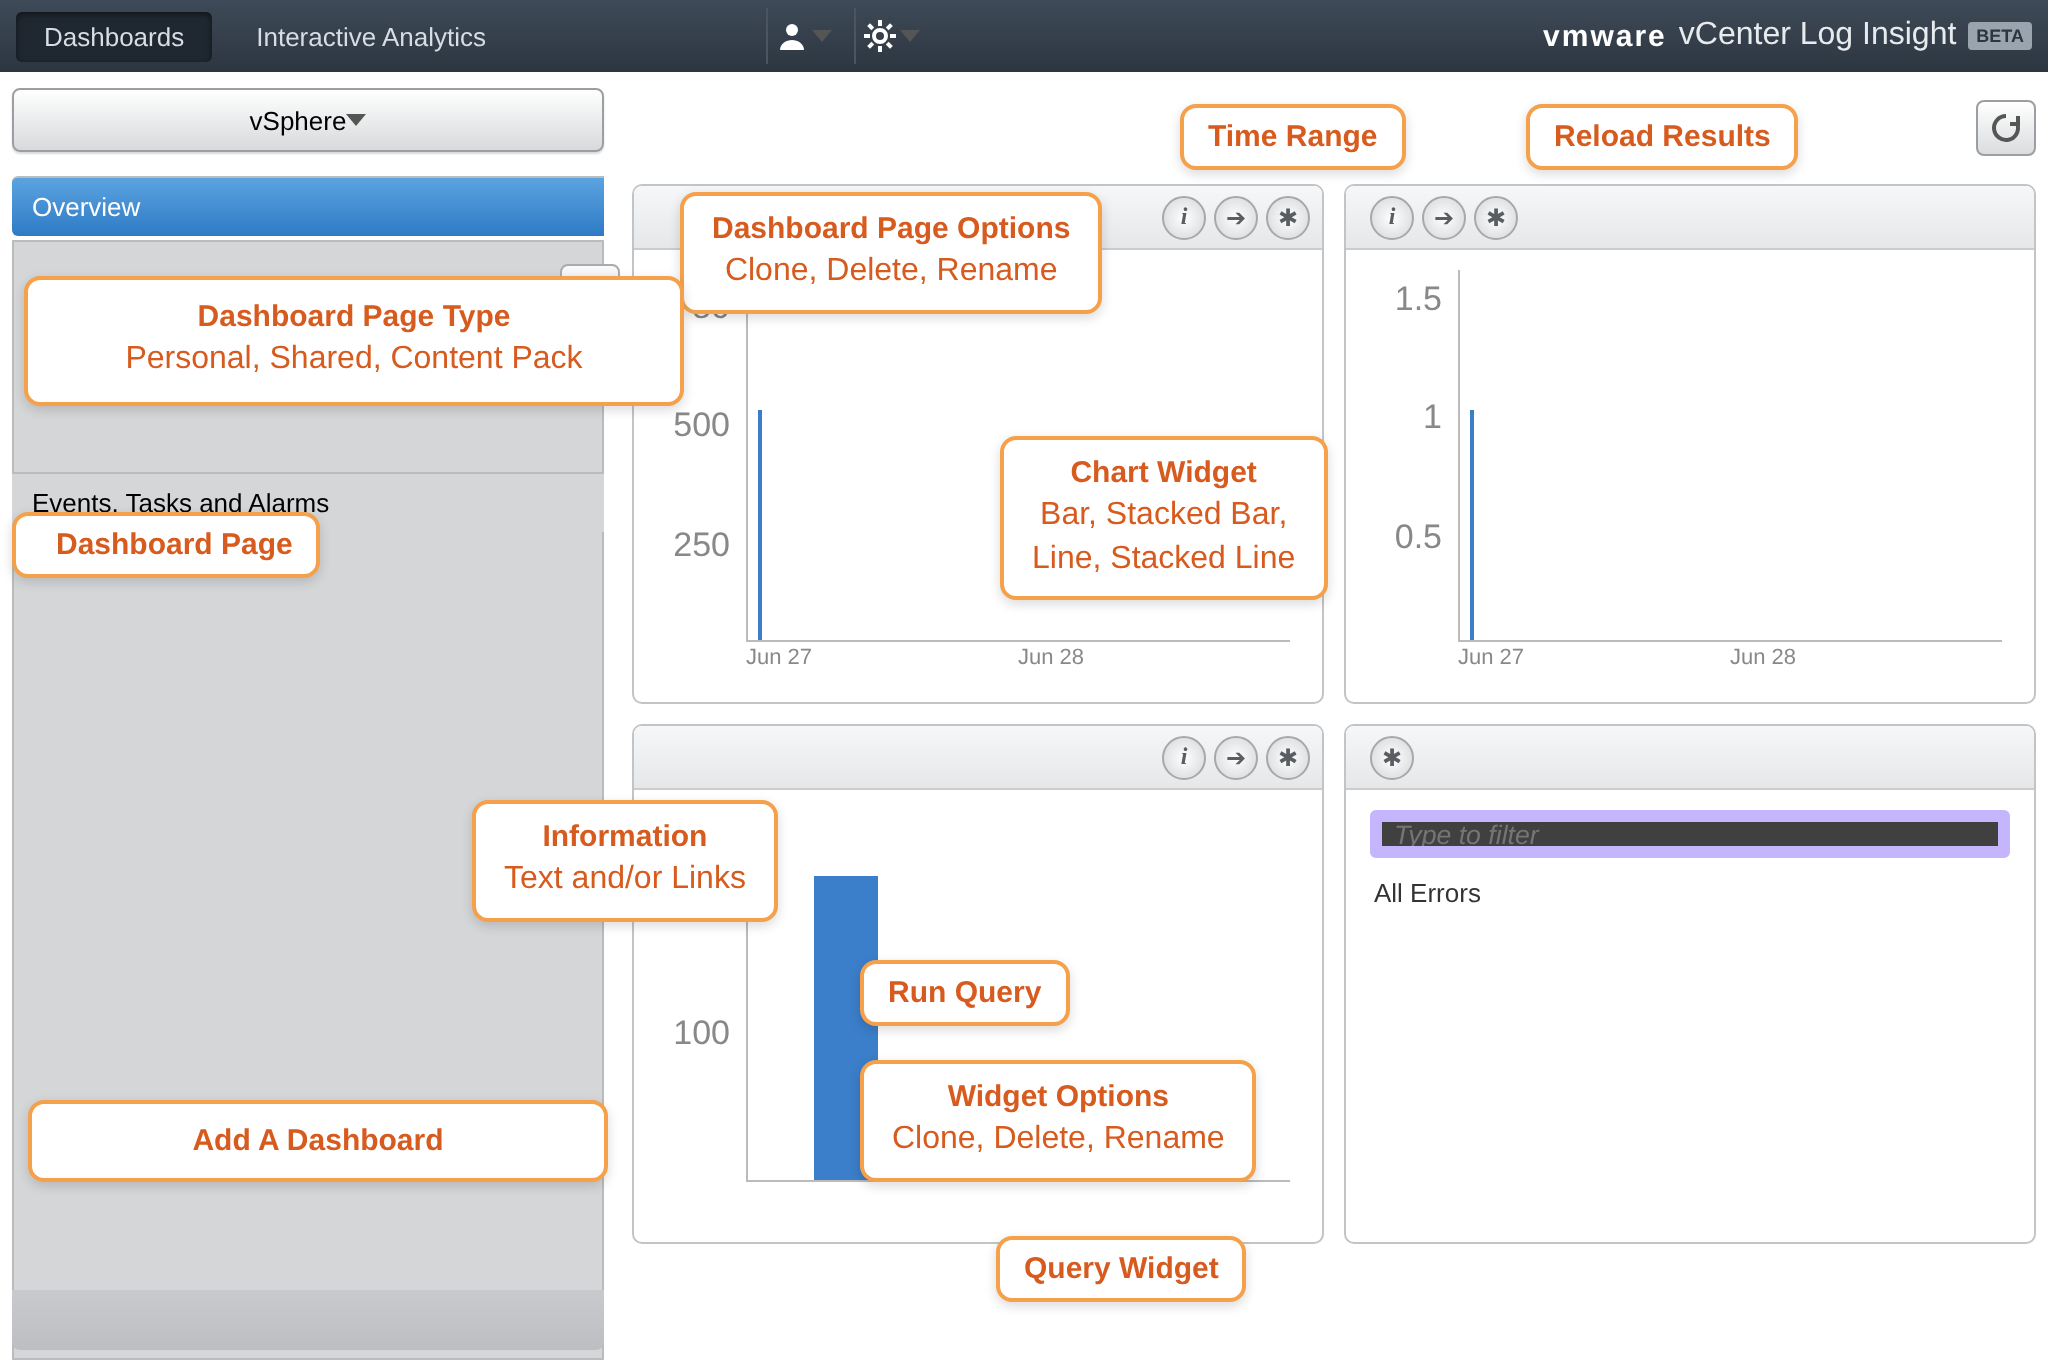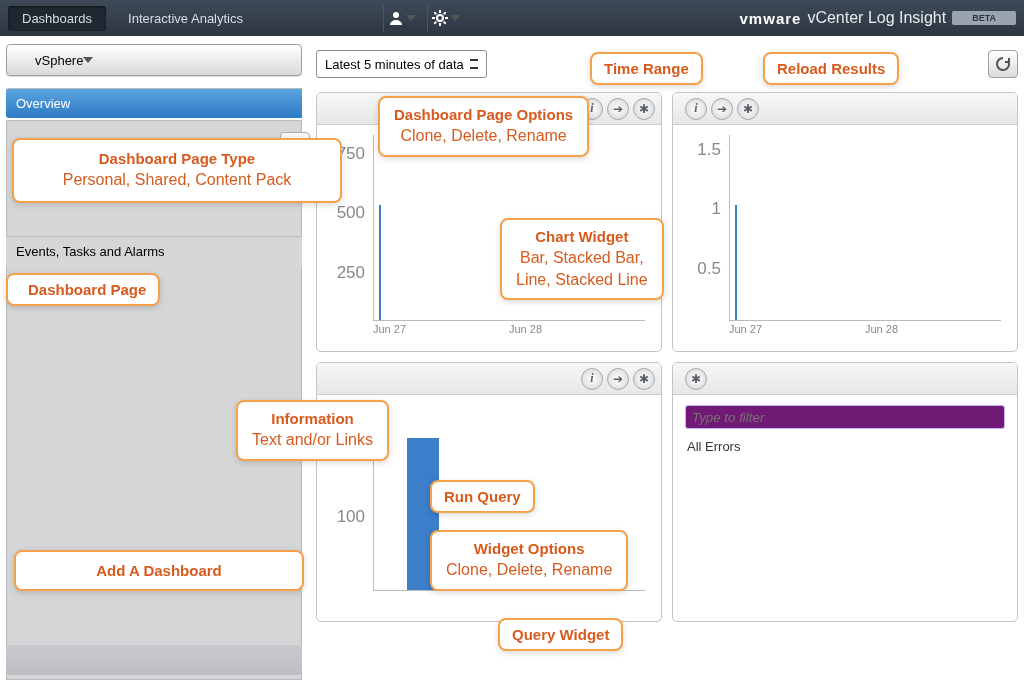--- a/index.html
+++ b/index.html
@@ -49,40 +49,40 @@
   gap: 6px;
   font-size: 16px;
 }
 .topbar .brand .vm { font-weight: bold; letter-spacing: 1px; font-size: 15px;}
 .topbar .brand .light { font-weight: 300; color: #e8ebee; }
 .beta {
   background: #9aa4af;
   color: #2c3641;
   font-size: 9px;
   font-weight: bold;
-  padding: 2px 20px;
+  padding: 2px 4px;
   border-radius: 2px;
 }
 
 .sidebar {
   position: absolute;
   left: 6px;
   top: 44px;
   width: 296px;
 }
 .dropdown {
   height: 32px;
   background: linear-gradient(#fff, #d7d9db);
   border: 1px solid #9b9fa3;
   border-radius: 4px;
   box-shadow: 0 1px 1px rgba(0,0,0,.15);
   padding: 0 28px;
   display: flex;
   align-items: center;
-  justify-content: flex-start;
+  justify-content: center;
   cursor: pointer;
 }
 .sidebar-list {
   margin-top: 12px;
 }
 .sidebar-item {
   height: 30px;
   display: flex;
   align-items: center;
   padding: 0 10px;
@@ -204,23 +204,23 @@
 .chart { position:relative; height: 100%; }
 .y-ticks { position:absolute; left:0; top:0; bottom:20px; width:40px; }
 .y-tick { position:absolute; right:4px; font-size:17px; color:#888; transform:translateY(-50%); }
 .plot { position:absolute; left:44px; right:4px; top:0; bottom:20px; border-left:1px solid #bbb; border-bottom:1px solid #bbb;}
 .x-ticks { position:absolute; left:44px; right:4px; bottom:0; height:18px; display:flex; }
 .x-tick { flex:1; font-size:11px; color:#888; }
 .spike { position:absolute; bottom:0; width:2px; background:#3b7ec9; }
 
 .filter-input {
   width:100%; height:24px;
-  border:1px solid #c4b5fd; border-radius:3px;
+  border:6px solid #c4b5fd; border-radius:3px;
   padding:0 6px; color:#999; font-style:italic;
-  background:#701a75;
+  background:#404040;
 }
 .query-list div { padding:4px 2px; color:#333; }
 
 .callout {
   position: absolute;
   background: #fff;
   border: 2px solid #f5a04a;
   border-radius: 8px;
   padding: 8px 14px;
   box-shadow: 0 2px 6px rgba(0,0,0,.15);
@@ -297,23 +297,20 @@
           </g>
         </svg>
       <span style="margin-left:1px;border-top-color:#6b7075" class="caret-down"></span>
     </div>
   </div>
 </div>
 <div class="sidebar-bottom"></div>
 
 <div class="main">
   <div class="toolbar">
-    <div class="time-select">
-      <span>Latest 5 minutes of data</span>
-    </div>
     <div class="reload">
       <svg width="16" height="16" viewBox="0 0 16 16">
           <path d="M8 2a6 6 0 1 0 5.7 4.1" fill="none" stroke="#555" stroke-width="2"></path>
           <path d="M14 2v4h-4" fill="none" stroke="#555" stroke-width="2"></path>
         </svg>
     </div>
   </div>
 
   <div class="widgets">
 
@@ -419,29 +416,29 @@
     </div>
   </div>
 </div>
 
 <div class="callout sm" style="left:590px; top:52px;">
   <div class="ct">Time Range</div>
 </div>
 <div class="callout sm" style="left:763px; top:52px;">
   <div class="ct">Reload Results</div>
 </div>
-<div class="callout" style="left:340px; top:96px;margin-left:38px;">
+<div class="callout" style="left:340px; top:96px;">
   <div class="ct">Dashboard Page Options</div>
   <div class="cs">Clone, Delete, Rename</div>
 </div>
 <div class="callout lg" style="left:12px; top:138px; width:330px;">
   <div class="ct">Dashboard Page Type</div>
   <div class="cs">Personal, Shared, Content Pack</div>
 </div>
-<div class="callout sm" style="left:6px; top:273px;padding-left:20px;">
+<div class="callout sm" style="left:6px; top:256px;padding-left:20px;">
   <div class="ct">Dashboard Page</div>
 </div>
 <div class="callout" style="left:500px; top:218px;">
   <div class="ct">Chart Widget</div>
   <div class="cs" style="white-space:pre-line">Bar, Stacked Bar,
 Line, Stacked Line</div>
 </div>
 <div class="callout" style="left:236px; top:400px;">
   <div class="ct">Information</div>
   <div class="cs">Text and/or Links</div>

